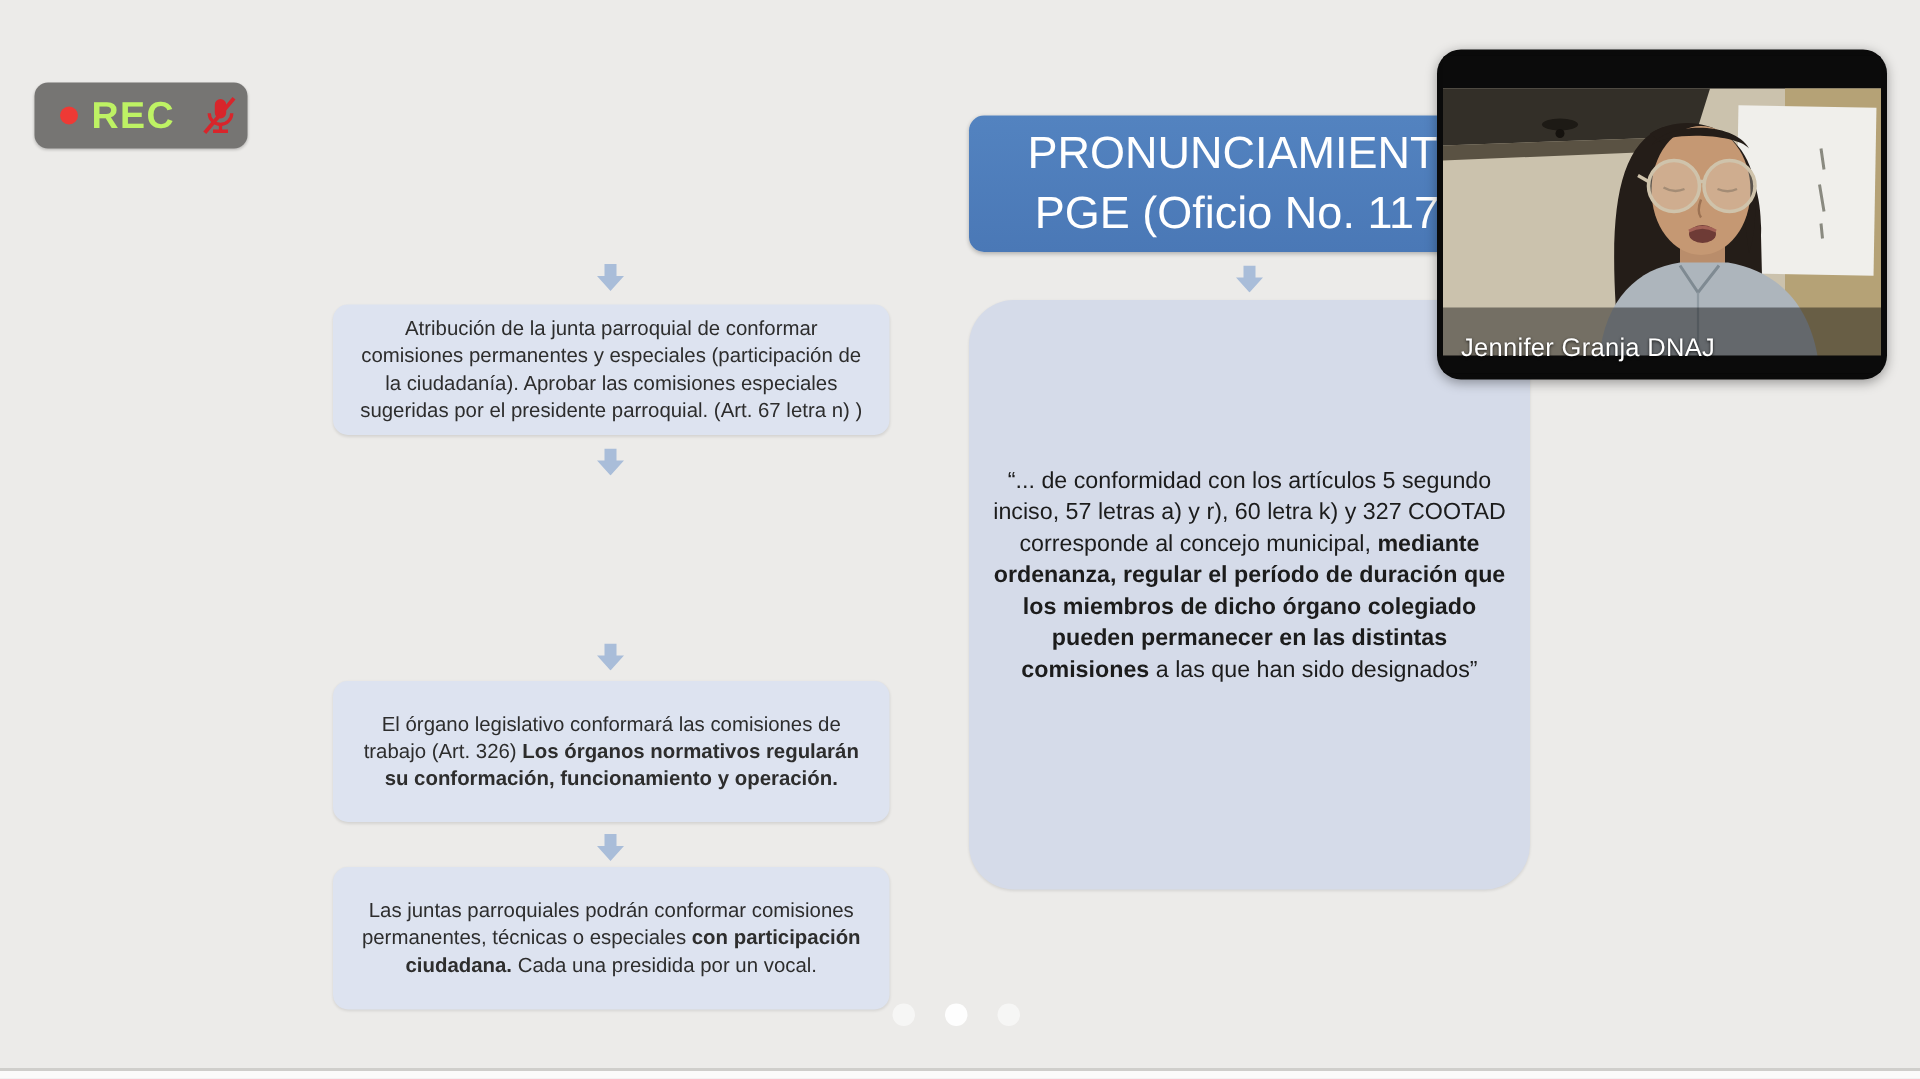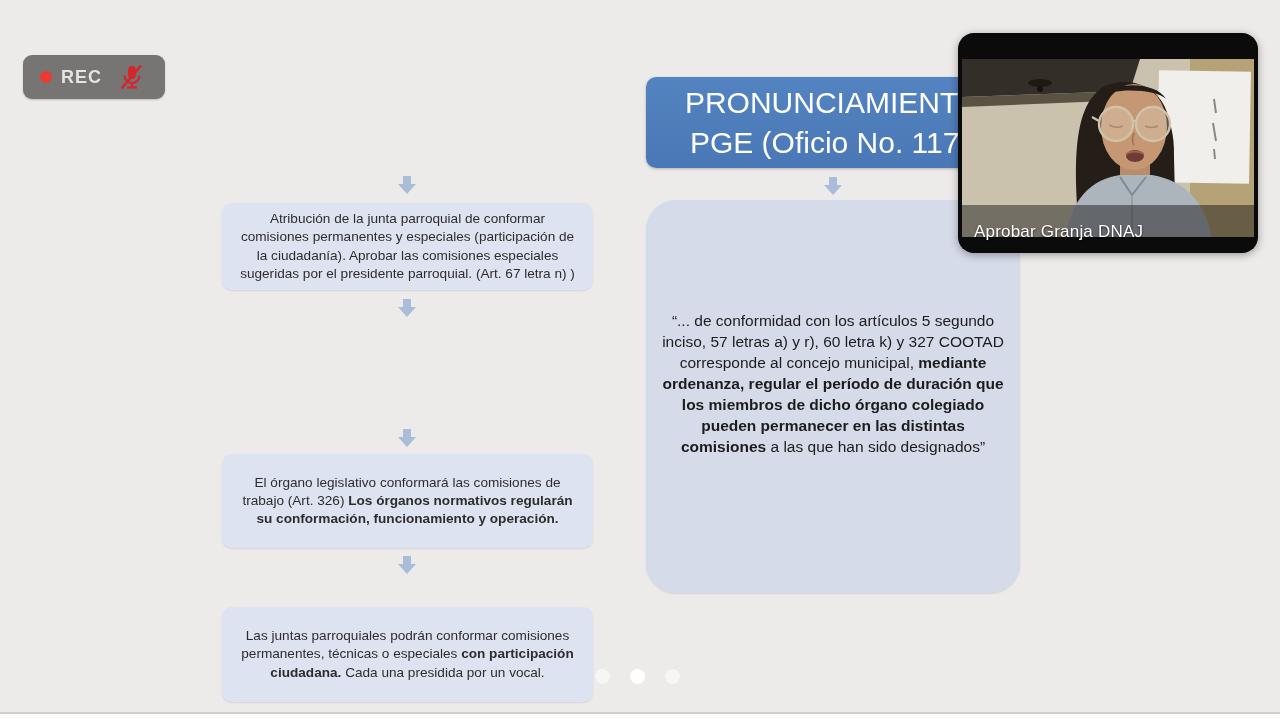--- a/index.html
+++ b/index.html
@@ -17,21 +17,21 @@
     position:absolute; left:0; top:714px; width:1280px; height:5px; background:#fbfbfa;
   }
 
   
   .rec-pill {
     position:absolute; left:23px; top:55px; width:142px; height:44px;
     background:#767573; border-radius:9px; display:flex; align-items:center;
     box-shadow:0 1px 2px rgba(0,0,0,.2);
   }
   .rec-dot { width:12px; height:12px; border-radius:50%; background:#ee3a35; margin-left:17px; }
-  .rec-label { color:#e5e5e5; font-size:18px; font-weight:bold; letter-spacing:1px; margin-left:9px; }
+  .rec-label { color:#bef264; font-size:25px; font-weight:bold; letter-spacing:1px; margin-left:9px; }
   .rec-mic { margin-left:14px; width:30px; height:30px; }
 
   
   .hdr-box {
     position:absolute; background:linear-gradient(#5383c0,#4a78b6);
     border-radius:10px; color:#fff; display:flex; align-items:center; justify-content:center;
     box-shadow:0 1px 3px rgba(0,0,0,.25); text-align:center;
   }
   .hdr-left { left:222px; top:80px; width:371px; height:85px; font-size:30px; }
   .hdr-right { left:646px; top:77px; width:374px; height:91px; font-size:30px;
@@ -101,21 +101,21 @@
   <svg class="flow-arrow" style="left:397px; top:429px;" viewBox="0 0 20 18">
     <polygon points="6,0 14,0 14,8 19,8 10,18 1,8 6,8" fill="#a9bdd9"></polygon>
   </svg>
   <div class="flow-box" style="top:454px; height:94px;">
     <span><span>El órgano legislativo conformará las comisiones de trabajo (Art. 326) </span><span style="font-weight: bold;">Los órganos normativos regularán su conformación, funcionamiento y operación.</span></span>
   </div>
 
   <svg class="flow-arrow" style="left:397px; top:556px;" viewBox="0 0 20 18">
     <polygon points="6,0 14,0 14,8 19,8 10,18 1,8 6,8" fill="#a9bdd9"></polygon>
   </svg>
-  <div class="flow-box" style="top:578px; height:95px;margin-top:29px;">
+  <div class="flow-box" style="top:578px; height:95px;">
     <span><span>Las juntas parroquiales podrán conformar comisiones permanentes, técnicas o especiales </span><span style="font-weight: bold;">con participación ciudadana.</span><span> Cada una presidida por un vocal.</span></span>
   </div>
 
   <div class="hdr-box hdr-right">
     <span>PRONUNCIAMIENTO</span>
     <span>PGE (Oficio No. 1177</span>
   </div>
 
   <svg class="flow-arrow" style="left:823px; top:177px;" viewBox="0 0 20 18">
     <polygon points="6,0 14,0 14,8 19,8 10,18 1,8 6,8" fill="#a9bdd9"></polygon>
@@ -167,15 +167,15 @@
       <ellipse cx="173" cy="119" rx="9" ry="6" fill="#6e3b36"></ellipse>
       <path d="M164,117 q9,-5 18,0" stroke="#a26055" stroke-width="2" fill="none"></path>
 
       <path d="M104,202 C108,162 130,142 158,138 L190,138 C224,144 244,166 250,202 Z" fill="#adb5bc"></path>
       <path d="M158,140 L170,158 L184,140" fill="none" stroke="#7f8a92" stroke-width="2"></path>
       <path d="M170,158 L170,200" stroke="#8f9aa2" stroke-width="1.5"></path>
 
       <rect x="0" y="168" width="292" height="34" fill="rgba(10,10,10,.45)"></rect>
       <rect x="0" y="200" width="292" height="12" fill="#0b0b0b"></rect>
     </svg>
-    <div class="participant-name">Aprobar Granja DNAJ</div>
+    <div class="participant-name">Jennifer Granja DNAJ</div>
   </div>
 </div>
 
 </body></html>

